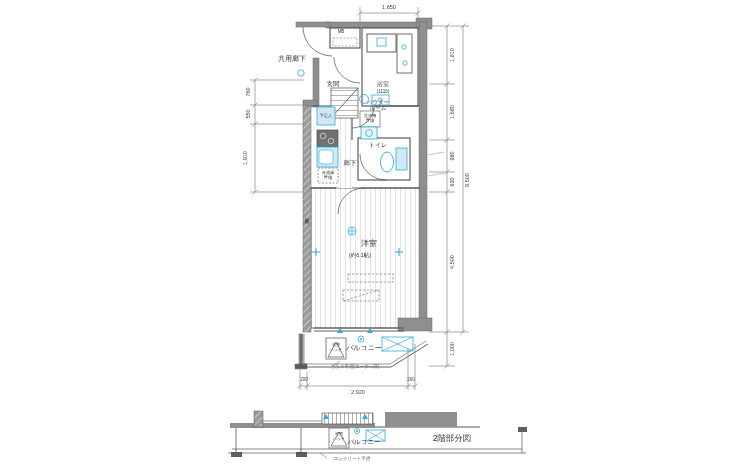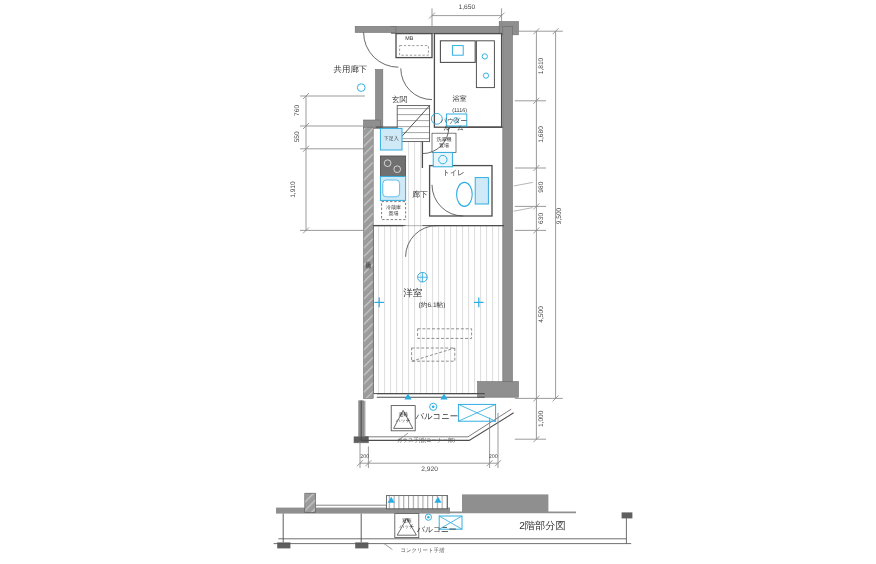--- a/index.html
+++ b/index.html
@@ -235,21 +235,21 @@
 <div class="lbl" style="left:333px;top:84px;font-size:6.5px;">玄関</div>
 <div class="lbl" style="left:326px;top:116px;font-size:4.2px;">下足入</div>
 <div class="lbl" style="left:378px;top:105px;font-size:5.5px;">パウダー
 ルーム</div>
 <div class="lbl" style="left:370px;top:119px;font-size:4.2px;">洗濯機
 置場</div>
 <div class="lbl" style="left:378px;top:145px;font-size:6px;">トイレ</div>
 <div class="lbl" style="left:350px;top:163px;font-size:6.5px;">廊下</div>
 <div class="lbl" style="left:328px;top:176px;font-size:4.2px;">冷蔵庫
 置場</div>
-<div class="lbl" style="left:344px;top:244px;font-size:8px;">洋室</div>
+<div class="lbl" style="left:369px;top:244px;font-size:8px;">洋室</div>
 <div class="lbl" style="left:360px;top:255px;font-size:5.5px;">(約6.1帖)</div>
 <div class="lbl" style="left:364px;top:348px;font-size:7px;">バルコニー</div>
 <div class="lbl" style="left:336px;top:348px;font-size:4px;">避難
 ハッチ</div>
 <div class="lbl vtext" style="left:307px;top:215px;font-size:4.5px;color:#555;">防火設備</div>
 <div class="lbl note" style="left:355px;top:367px;font-size:4.5px;">ガラス手摺(コーナー部)</div>
 
 <div class="lbl" style="left:364px;top:442px;font-size:6.5px;">バルコニー</div>
 <div class="lbl" style="left:339px;top:437px;font-size:4px;">避難
 ハッチ</div>

